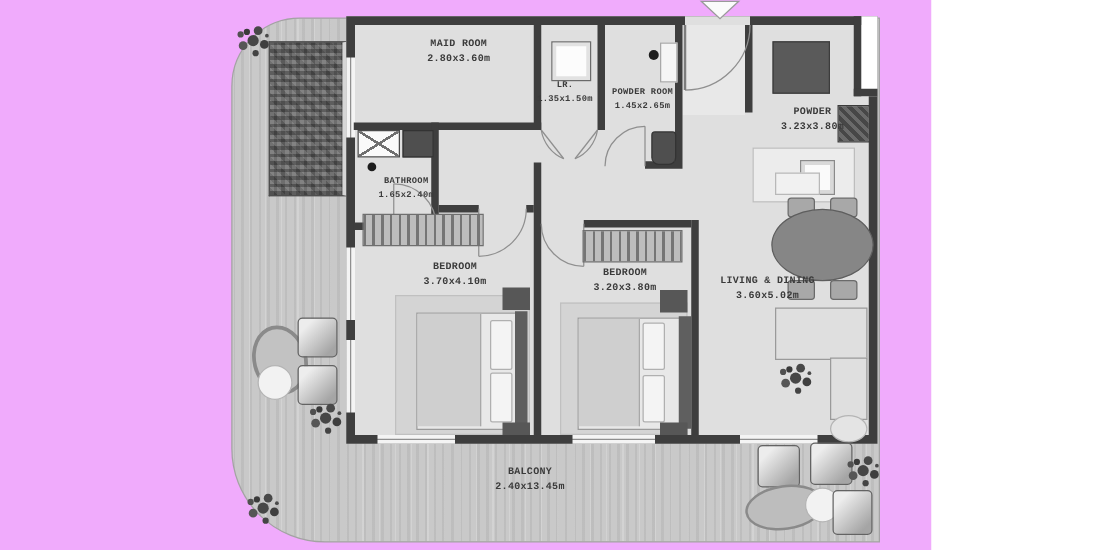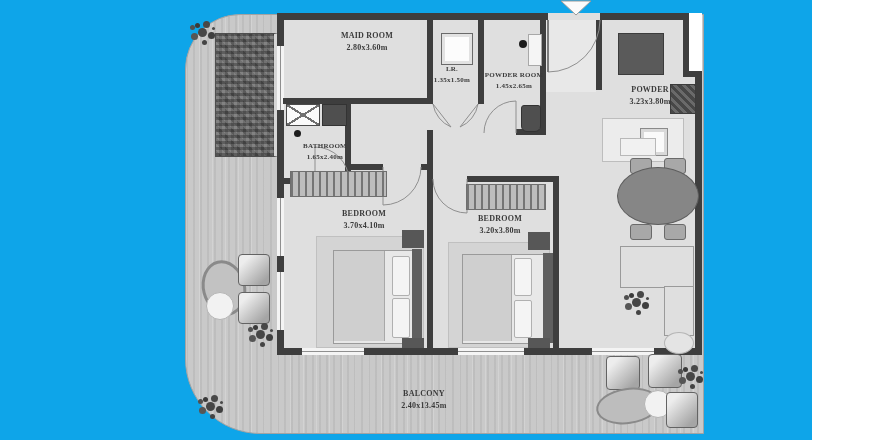--- a/index.html
+++ b/index.html
@@ -1,17 +1,17 @@
 <!DOCTYPE html>
 <html><head>
 <meta charset="utf-8">
 <style>
   html,body{margin:0;padding:0;background:#ffffff;}
-  #plan{position:relative;width:812px;height:440px;background:#0ea5e9;overflow:hidden;
-        font-family:Liberation Serif, serif;}
+  #plan{position:relative;width:745px;height:440px;background:#f0abfc;overflow:hidden;
+        font-family:Liberation Mono, monospace;}
   .abs{position:absolute;}
   
   .balcony-floor{left:185px;top:14px;width:517px;height:418px;border:1px solid #a3a3a3;
     border-radius:55px 0 0 75px;background:#c9c9c9;
     background-image:repeating-linear-gradient(90deg,rgba(255,255,255,.18) 0 1px,transparent 1px 13px),
                      repeating-linear-gradient(90deg,rgba(90,90,90,.10) 0 2px,transparent 2px 7px);}
   .unit{left:277px;top:13px;width:411px;height:328px;border:7px solid #3e3e3e;background:#dfdfdf;}
   .hallfloor{left:546px;top:20px;width:50px;height:72px;background:#e8e8e8;}
   .notch{left:689px;top:13px;width:13px;height:64px;background:#ffffff;}
   
@@ -203,18 +203,22 @@
     <div class="dims">1.65x2.40m</div>
   </div>
   <div class="label" style="left:364px;top:220px;">
     <div>BEDROOM</div>
     <div class="dims">3.70x4.10m</div>
   </div>
   <div class="label" style="left:500px;top:225px;">
     <div>BEDROOM</div>
     <div class="dims">3.20x3.80m</div>
   </div>
-  <div class="label" style="left:424px;top:400px;">
+  <div class="label" style="left:614px;top:231px;">
+    <div>LIVING &amp; DINING</div>
+    <div class="dims">3.60x5.02m</div>
+  </div>
+  <div class="label" style="left:424px;top:384px;">
     <div>BALCONY</div>
     <div class="dims">2.40x13.45m</div>
   </div>
 
 </div>
 
 </body></html>

